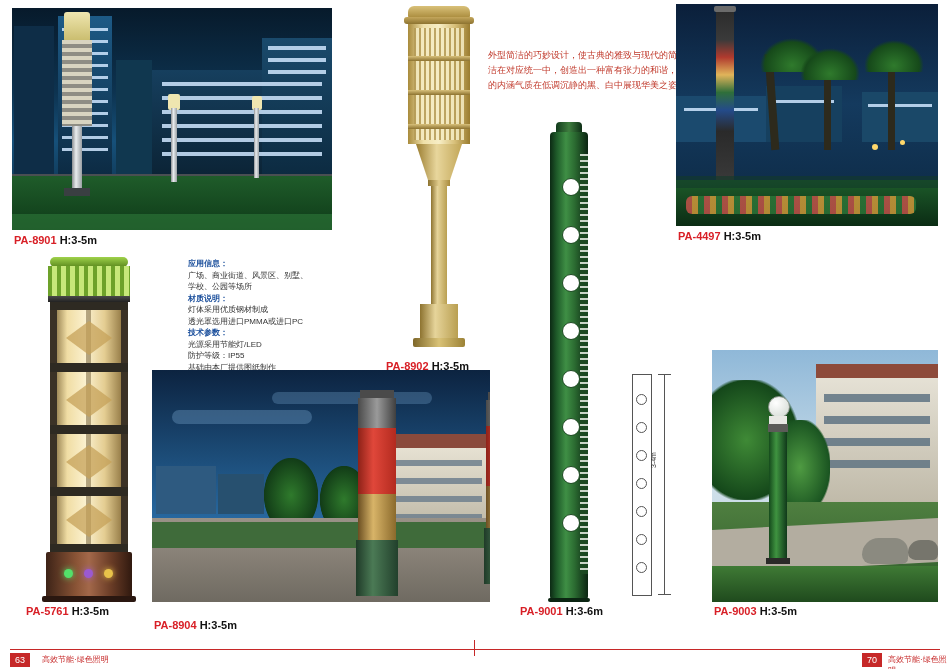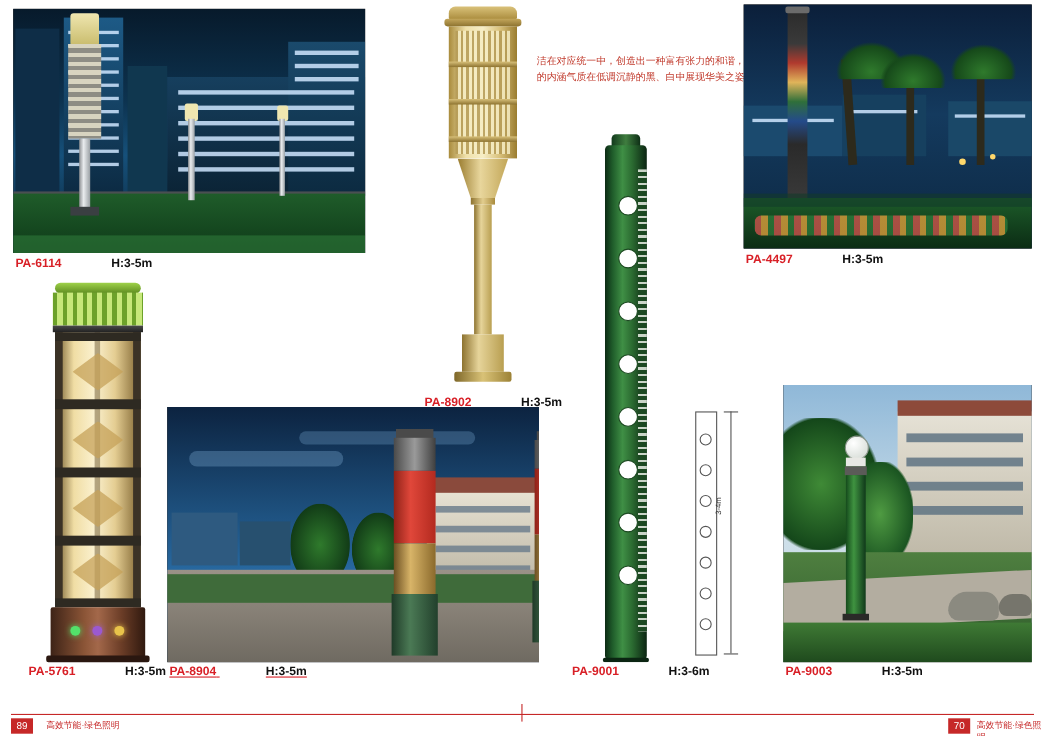--- a/index.html
+++ b/index.html
@@ -9,21 +9,21 @@
     font-family:"Liberation Sans", sans-serif;
     position:relative;
     overflow:hidden;
   }
   .page{position:absolute;inset:0;}
 
   
   .photo{position:absolute;overflow:hidden;background:#111;}
   .photo .sky{position:absolute;inset:0;}
   .cap{position:absolute;font-size:11px;font-weight:bold;color:#d81f26;letter-spacing:0;}
-  .cap .h{color:#111;font-weight:bold;margin-left:42px;}
+  .cap .h{color:#111;font-weight:bold;}
 
   
   #ph8901{left:12px;top:8px;width:320px;height:222px;}
   #ph8901 .sky{background:linear-gradient(180deg,#071a2b 0%,#0d3350 38%,#16507a 60%,#0a2336 100%);}
   .bld{position:absolute;background:#12354f;}
   .win{position:absolute;background:#cfe6ff;opacity:.85;}
   .grass{position:absolute;left:0;bottom:0;width:100%;height:54px;background:linear-gradient(180deg,#1f5c2a,#0e3a18);}
   .road{position:absolute;left:0;bottom:38px;width:100%;height:18px;background:#4a4f52;}
 
   
@@ -116,21 +116,21 @@
     <div style="position:absolute;left:50px;top:32px;width:30px;height:86px;background:repeating-linear-gradient(180deg,#d8d4c0 0 4px,#8e8d84 4px 8px);"></div>
     <div class="post" style="left:60px;top:118px;width:10px;height:64px;"></div>
     <div style="position:absolute;left:52px;top:180px;width:26px;height:8px;background:#3a3f42;"></div>
 
     <div style="position:absolute;left:156px;top:86px;width:12px;height:16px;background:#efe6b0;border-radius:2px;"></div>
     <div class="post" style="left:159px;top:100px;width:6px;height:74px;"></div>
     <div style="position:absolute;left:240px;top:88px;width:10px;height:14px;background:#efe6b0;border-radius:2px;"></div>
     <div class="post" style="left:242px;top:100px;width:5px;height:70px;"></div>
   </div>
   <div class="cap" style="left:14px;top:234px;">
-    <span>PA-6114</span>
+    <span>PA-8901</span>
     <span class="h">H:3-5m</span>
   </div>
 
   <div id="ph8902" class="photo">
     <div style="position:absolute;inset:0;background:#fff;"></div>
 
     <div style="position:absolute;left:28px;top:2px;width:62px;height:12px;background:linear-gradient(180deg,#d9c179,#a98b3c);border-radius:6px 6px 2px 2px;"></div>
     <div style="position:absolute;left:24px;top:13px;width:70px;height:7px;background:linear-gradient(180deg,#c4a75c,#8d7330);border-radius:3px;"></div>
 
     <div style="position:absolute;left:28px;top:20px;width:62px;height:120px;background:linear-gradient(90deg,#a98b3c,#efe0a9 25%,#f7eec6 50%,#d8c07a 75%,#9a7c2f);"></div>
@@ -146,24 +146,37 @@
 
     <div style="position:absolute;left:40px;top:300px;width:38px;height:34px;background:linear-gradient(90deg,#8d7330,#e6d49a 40%,#b99f51);"></div>
     <div style="position:absolute;left:33px;top:334px;width:52px;height:9px;background:linear-gradient(90deg,#7e6729,#d9c277,#9c8236);border-radius:2px;"></div>
   </div>
   <div class="cap" style="left:386px;top:360px;text-align:center;">
     <span>PA-8902</span>
     <span class="h">H:3-5m</span>
   </div>
 
   <div id="redtext">
+    <div>外型简洁的巧妙设计，使古典的雅致与现代的简</div>
     <div>洁在对应统一中，创造出一种富有张力的和谐，华富</div>
     <div>的内涵气质在低调沉静的黑、白中展现华美之姿。</div>
   </div>
 
+  <div id="spec">
+    <div class="hd">应用信息：</div>
+    <div>广场、商业街道、风景区、别墅、</div>
+    <div>学校、公园等场所</div>
+    <div class="hd">材质说明：</div>
+    <div>灯体采用优质钢材制成</div>
+    <div>透光罩选用进口PMMA或进口PC</div>
+    <div class="hd">技术参数：</div>
+    <div>光源采用节能灯/LED</div>
+    <div>防护等级：IP55</div>
+    <div>基础由本厂提供图纸制作</div>
+  </div>
 
   <div class="photo" id="ph9002">
     <div class="sky"></div>
 
     <div style="position:absolute;left:0;top:92px;width:90px;height:46px;background:#1b4a6e;"></div>
     <div style="position:absolute;left:90px;top:82px;width:76px;height:56px;background:#16405f;"></div>
     <div style="position:absolute;left:186px;top:88px;width:76px;height:50px;background:#1a4868;"></div>
     <div class="win" style="left:8px;top:104px;width:74px;height:3px;"></div>
     <div class="win" style="left:96px;top:96px;width:62px;height:3px;"></div>
     <div class="win" style="left:192px;top:100px;width:64px;height:3px;"></div>
@@ -252,21 +265,21 @@
     <div style="position:absolute;left:206px;top:58px;width:38px;height:66px;background:linear-gradient(90deg,#8e2218,#e0473a 40%,#b32a1f);"></div>
     <div style="position:absolute;left:206px;top:124px;width:38px;height:46px;background:linear-gradient(90deg,#6b4f22,#d8b468 40%,#8b6a2c);"></div>
     <div style="position:absolute;left:204px;top:170px;width:42px;height:56px;background:linear-gradient(90deg,#1f3a28,#4b7a55 40%,#22402c);"></div>
 
     <div style="position:absolute;left:336px;top:22px;width:30px;height:9px;background:#4a4a4a;"></div>
     <div style="position:absolute;left:334px;top:30px;width:34px;height:26px;background:linear-gradient(90deg,#4a4a4a,#9a9a9a,#3f3f3f);"></div>
     <div style="position:absolute;left:334px;top:56px;width:34px;height:60px;background:linear-gradient(90deg,#8e2218,#e0473a 40%,#b32a1f);"></div>
     <div style="position:absolute;left:334px;top:116px;width:34px;height:42px;background:linear-gradient(90deg,#6b4f22,#d8b468 40%,#8b6a2c);"></div>
     <div style="position:absolute;left:332px;top:158px;width:38px;height:56px;background:linear-gradient(90deg,#1f3a28,#4b7a55 40%,#22402c);"></div>
   </div>
-  <div class="cap" style="left:154px;top:605px;text-decoration:underline;">
+  <div class="cap" style="left:154px;top:619px;">
     <span>PA-8904</span>
     <span class="h">H:3-5m</span>
   </div>
 
   <div id="ph9001" class="photo">
     <div style="position:absolute;inset:0;background:#fff;"></div>
     <div style="position:absolute;left:36px;top:2px;width:26px;height:12px;background:linear-gradient(90deg,#123a1c,#3f7d3f,#0e2f16);border-radius:4px 4px 0 0;"></div>
     <div style="position:absolute;left:30px;top:12px;width:38px;height:468px;background:linear-gradient(90deg,#0c2a14 0%,#1f5c2a 18%,#3f8f45 42%,#2b6b31 65%,#0b2512 100%);border-radius:4px;"></div>
 
     <div class="circle" style="left:42px;top:58px;width:16px;height:16px;background:#fff;border:1px solid #1d4a22;"></div>
@@ -329,20 +342,20 @@
     <div style="position:absolute;left:57px;top:82px;width:18px;height:128px;background:linear-gradient(90deg,#154a1c,#3f9340 40%,#10391a);"></div>
     <div style="position:absolute;left:54px;top:208px;width:24px;height:6px;background:#2a2a28;"></div>
   </div>
   <div class="cap" style="left:714px;top:605px;">
     <span>PA-9003</span>
     <span class="h">H:3-5m</span>
   </div>
 
   <div class="footer">
     <div class="frule"></div>
-    <div class="pgnum" id="pgL">89</div>
+    <div class="pgnum" id="pgL">63</div>
     <div class="ftxt" id="ftL">高效节能·绿色照明</div>
     <div class="pgnum" id="pgR">70</div>
     <div class="ftxt" id="ftR">高效节能·绿色照明</div>
   </div>
   <div class="vline"></div>
 
 </div>
 
 </body></html>

